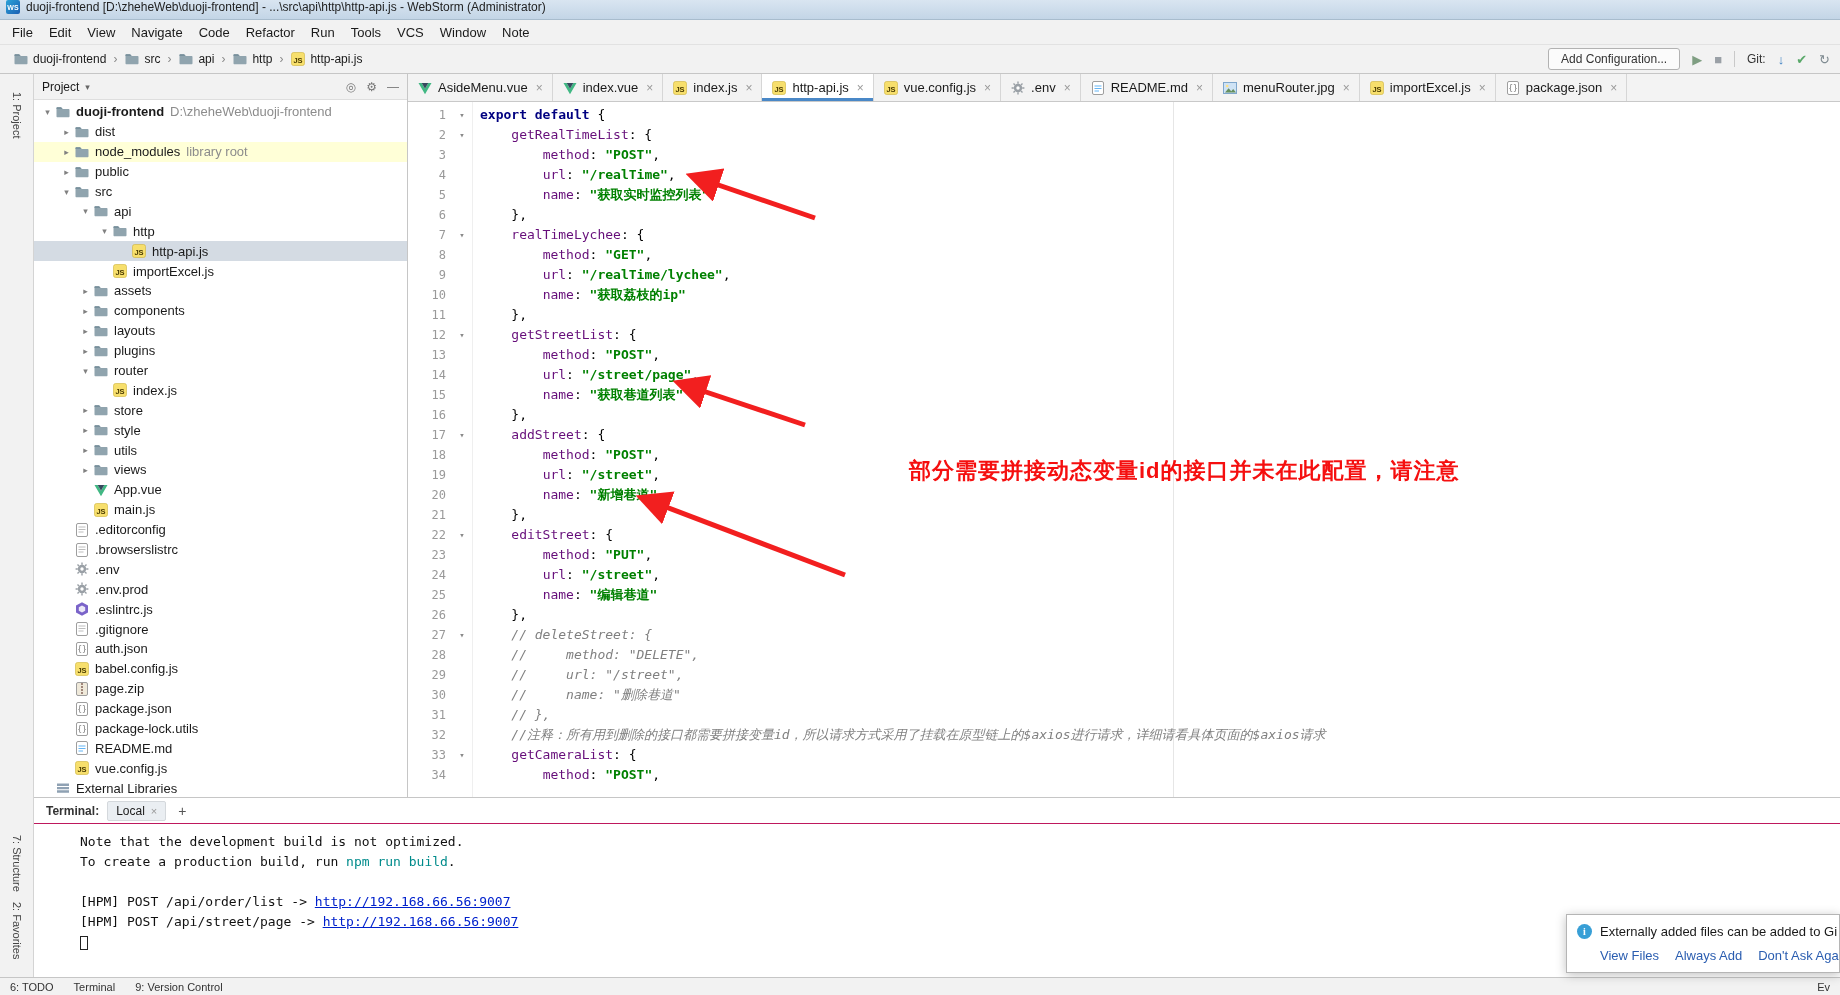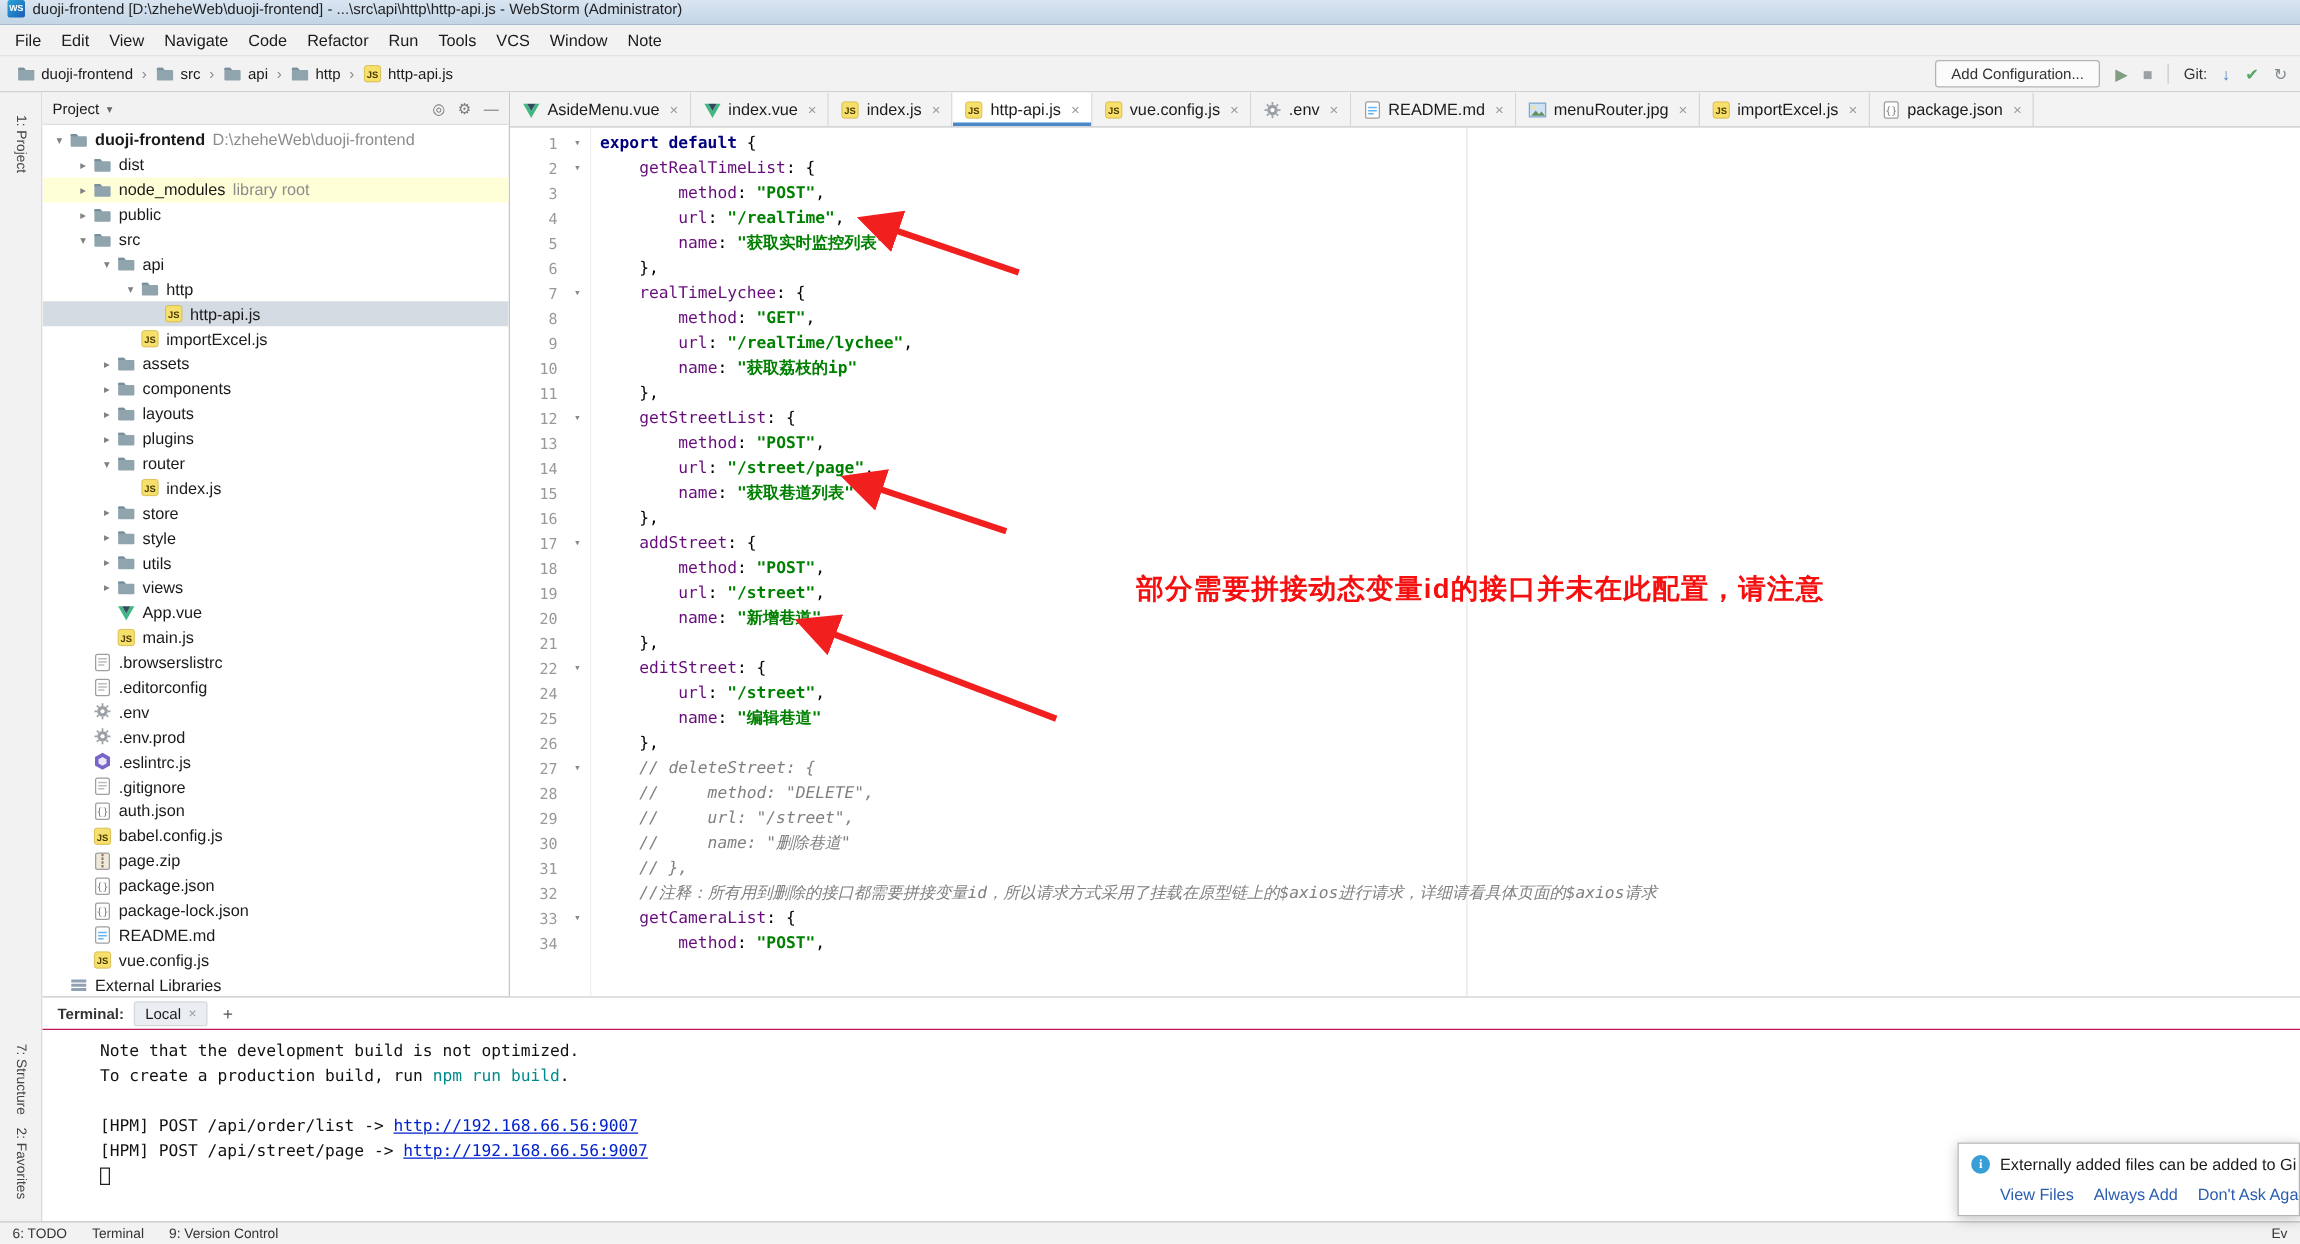--- a/index.html
+++ b/index.html
@@ -448,31 +448,31 @@
                 <span class="tree-label">main.js</span>
               </div>
               <div class="tree-row" style="padding-left: 25px;">
                 <span class="tree-arrow"></span>
                 <span class="ic">
                   <svg viewBox="0 0 16 16">
                     <rect x="2.5" y="1.5" width="11" height="13" rx="1.5" fill="#fff" stroke="#9e9e9e"></rect>
                     <path d="M4.5 5h7M4.5 7.5h7M4.5 10h5" stroke="#bdbdbd" stroke-width="1.2" fill="none"></path>
                   </svg>
                 </span>
-                <span class="tree-label">.browserslistrc</span>
+                <span class="tree-label">.editorconfig</span>
               </div>
               <div class="tree-row" style="padding-left: 25px;">
                 <span class="tree-arrow"></span>
                 <span class="ic">
                   <svg viewBox="0 0 16 16">
                     <rect x="2.5" y="1.5" width="11" height="13" rx="1.5" fill="#fff" stroke="#9e9e9e"></rect>
                     <path d="M4.5 5h7M4.5 7.5h7M4.5 10h5" stroke="#bdbdbd" stroke-width="1.2" fill="none"></path>
                   </svg>
                 </span>
-                <span class="tree-label">.editorconfig</span>
+                <span class="tree-label">.browserslistrc</span>
               </div>
               <div class="tree-row" style="padding-left: 25px;">
                 <span class="tree-arrow"></span>
                 <span class="ic">
                   <svg viewBox="0 0 16 16">
                     <circle cx="8" cy="8" r="4.2" fill="#9aa0a6"></circle>
                     <circle cx="8" cy="8" r="1.7" fill="#fff"></circle>
                     <path d="M8 1.6v2.2M8 12.2v2.2M1.6 8h2.2M12.2 8h2.2M3.5 3.5l1.5 1.5M11 11l1.5 1.5M12.5 3.5L11 5M5 11l-1.5 1.5" stroke="#9aa0a6" stroke-width="1.4"></path>
                   </svg>
                 </span>
@@ -550,21 +550,21 @@
                 <span class="tree-label">package.json</span>
               </div>
               <div class="tree-row" style="padding-left: 25px;">
                 <span class="tree-arrow"></span>
                 <span class="ic">
                   <svg viewBox="0 0 16 16">
                     <rect x="2.5" y="1.5" width="11" height="13" rx="1.5" fill="#fff" stroke="#9e9e9e"></rect>
                     <text x="8" y="11" font-size="8" text-anchor="middle" fill="#777" font-family="monospace">{}</text>
                   </svg>
                 </span>
-                <span class="tree-label">package-lock.json</span>
+                <span class="tree-label">package-lock.utils</span>
               </div>
               <div class="tree-row" style="padding-left: 25px;">
                 <span class="tree-arrow"></span>
                 <span class="ic">
                   <svg viewBox="0 0 16 16">
                     <rect x="2.5" y="1.5" width="11" height="13" rx="1.5" fill="#fff" stroke="#9e9e9e"></rect>
                     <path d="M4.5 6h7M4.5 8.5h7M4.5 11h4.5" stroke="#64b5f6" stroke-width="1.2" fill="none"></path>
                   </svg>
                 </span>
                 <span class="tree-label">README.md</span>
@@ -802,20 +802,25 @@
                 </div>
                 <div class="code-line">
                   <span class="ln">21</span>
                   <span class="fold"></span>
                   <span class="code-text"><span class="c-pl">    },</span></span>
                 </div>
                 <div class="code-line">
                   <span class="ln">22</span>
                   <span class="fold">▾</span>
                   <span class="code-text"><span class="c-pl">    </span><span class="c-prop">editStreet</span><span class="c-pl">: {</span></span>
+                </div>
+                <div class="code-line">
+                  <span class="ln">23</span>
+                  <span class="fold"></span>
+                  <span class="code-text"><span class="c-pl">        </span><span class="c-prop">method</span><span class="c-pl">: </span><span class="c-str">"PUT"</span><span class="c-pl">,</span></span>
                 </div>
                 <div class="code-line">
                   <span class="ln">24</span>
                   <span class="fold"></span>
                   <span class="code-text"><span class="c-pl">        </span><span class="c-prop">url</span><span class="c-pl">: </span><span class="c-str">"/street"</span><span class="c-pl">,</span></span>
                 </div>
                 <div class="code-line">
                   <span class="ln">25</span>
                   <span class="fold"></span>
                   <span class="code-text"><span class="c-pl">        </span><span class="c-prop">name</span><span class="c-pl">: </span><span class="c-strb">"编辑巷道"</span></span>

